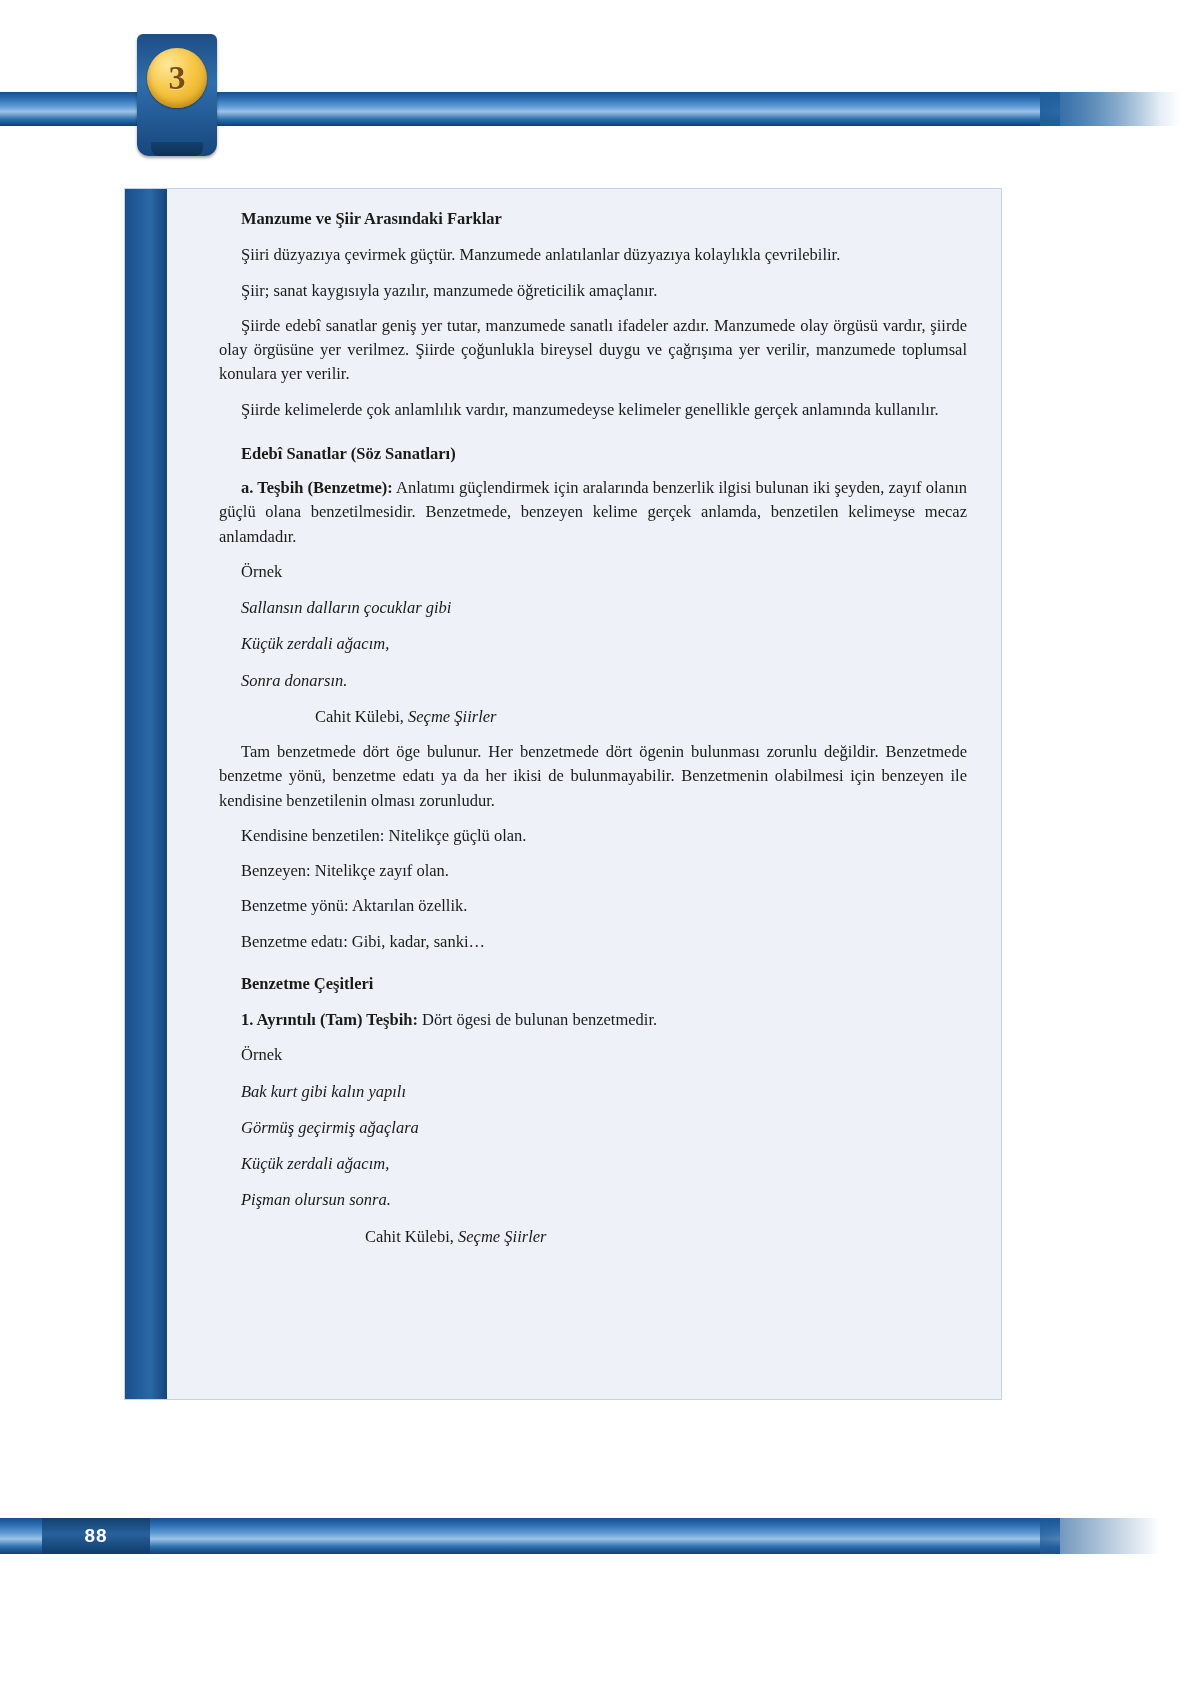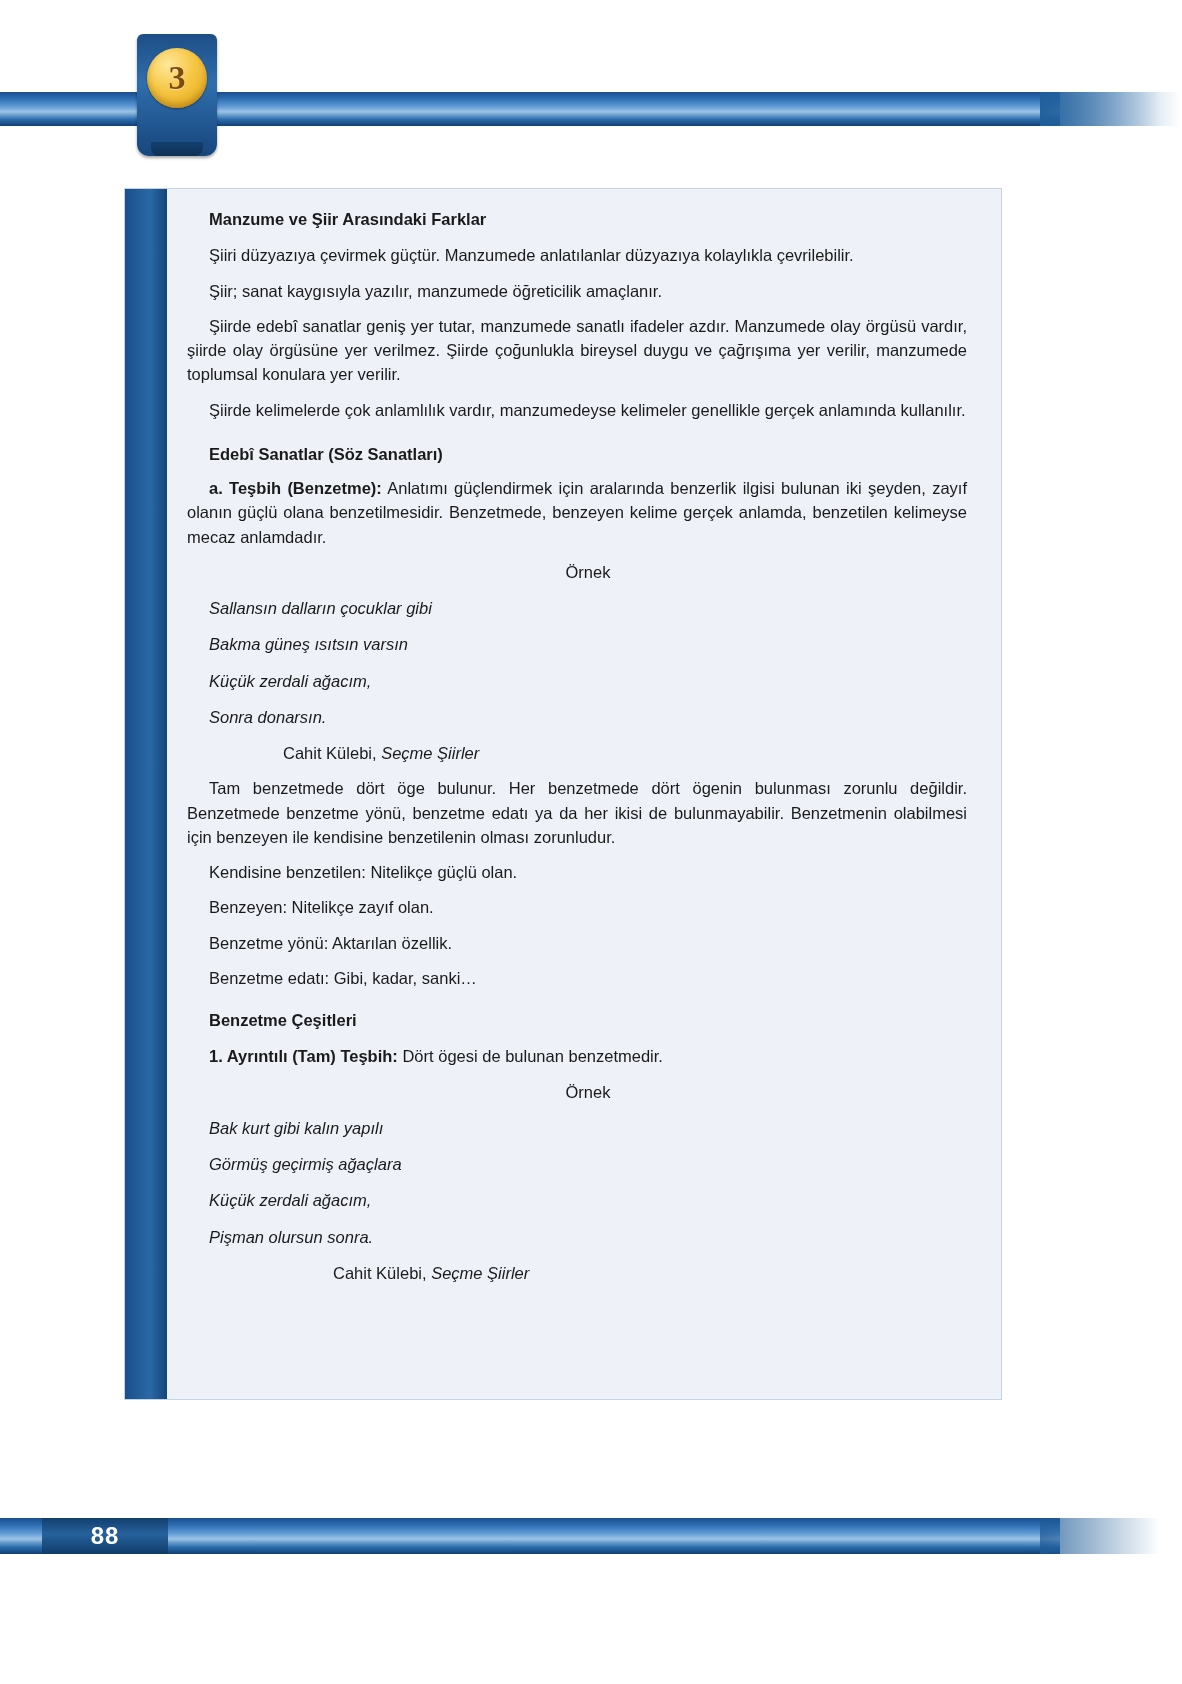--- a/index.html
+++ b/index.html
@@ -110,22 +110,23 @@
     width: 42px;
     height: 100%;
     background: linear-gradient(to right, #1a4f8b 0%, #2a68a6 60%, #15457b 100%);
   }
   .content-inner {
     position: absolute;
     top: 0;
     left: 42px;
     right: 0;
     bottom: 0;
-    padding: 18px 34px 18px 20px;
+    padding: 18px 34px 18px 52px;
     box-sizing: border-box;
+    font-family: Liberation Serif, serif;
   }
 
   
   .content-inner p {
     margin: 0 0 11px 0;
     font-size: 16.5px;
     line-height: 1.47;
     color: #1a1a1a;
     text-align: justify;
   }
@@ -141,21 +142,21 @@
     margin-top: 20px;
     margin-bottom: 10px;
   }
   p.verse {
     font-style: italic;
     text-align: left;
     margin-bottom: 12px;
     text-indent: 22px;
   }
   p.example-label {
-    text-align: center;
+    text-align: left;
     text-indent: 22px;
     margin-bottom: 12px;
   }
   p.source {
     text-align: left;
     margin: 0 0 11px 96px;
   }
   p.source.shift { margin-left: 146px; }
   p.source em { font-style: italic; }
   .lead-bold { font-weight: bold; }
@@ -177,25 +178,25 @@
     bottom: 130px;
     left: 1040px;
     width: 120px;
     height: 36px;
     background: linear-gradient(to right, rgba(30,90,150,0.75), rgba(255,255,255,0));
   }
   .page-number {
     position: absolute;
     bottom: 130px;
     left: 42px;
-    width: 126px;
+    width: 108px;
     height: 36px;
     background: linear-gradient(to bottom, #13406f 0%, #27619c 45%, #0f3b68 100%);
     color: #ffffff;
-    font-size: 24px;
+    font-size: 19px;
     font-weight: bold;
     display: flex;
     align-items: center;
     justify-content: center;
     letter-spacing: 1px;
   }
 </style>
 </head>
 <body>
 
@@ -222,21 +223,20 @@
     <p class="indent">Şiirde kelimelerde çok anlamlılık vardır, manzumedeyse kelimeler genellikle gerçek anlamında kullanılır.</p>
 
     <p class="subheading">Edebî Sanatlar (Söz Sanatları)</p>
 
     <p class="indent">
       <span class="lead-bold">a. Teşbih (Benzetme):</span><span> Anlatımı güçlendirmek için aralarında benzerlik ilgisi bulunan iki şeyden, zayıf olanın güçlü olana benzetilmesidir. Benzetmede, benzeyen kelime gerçek anlamda, benzetilen kelimeyse mecaz anlamdadır.</span>
     </p>
 
     <p class="example-label">Örnek</p>
     <p class="verse">Sallansın dalların çocuklar gibi</p>
-    <p class="verse">Bakma güneş ısıtsın varsın</p>
     <p class="verse">Küçük zerdali ağacım,</p>
     <p class="verse">Sonra donarsın.</p>
 
     <p class="source">
       <span>Cahit Külebi, </span><em>Seçme Şiirler</em>
     </p>
 
     <p class="indent">Tam benzetmede dört öge bulunur. Her benzetmede dört ögenin bulunması zorunlu değildir. Benzetmede benzetme yönü, benzetme edatı ya da her ikisi de bulunmayabilir. Benzetmenin olabilmesi için benzeyen ile kendisine benzetilenin olması zorunludur.</p>
 
     <p class="list-line">Kendisine benzetilen: Nitelikçe güçlü olan.</p>

